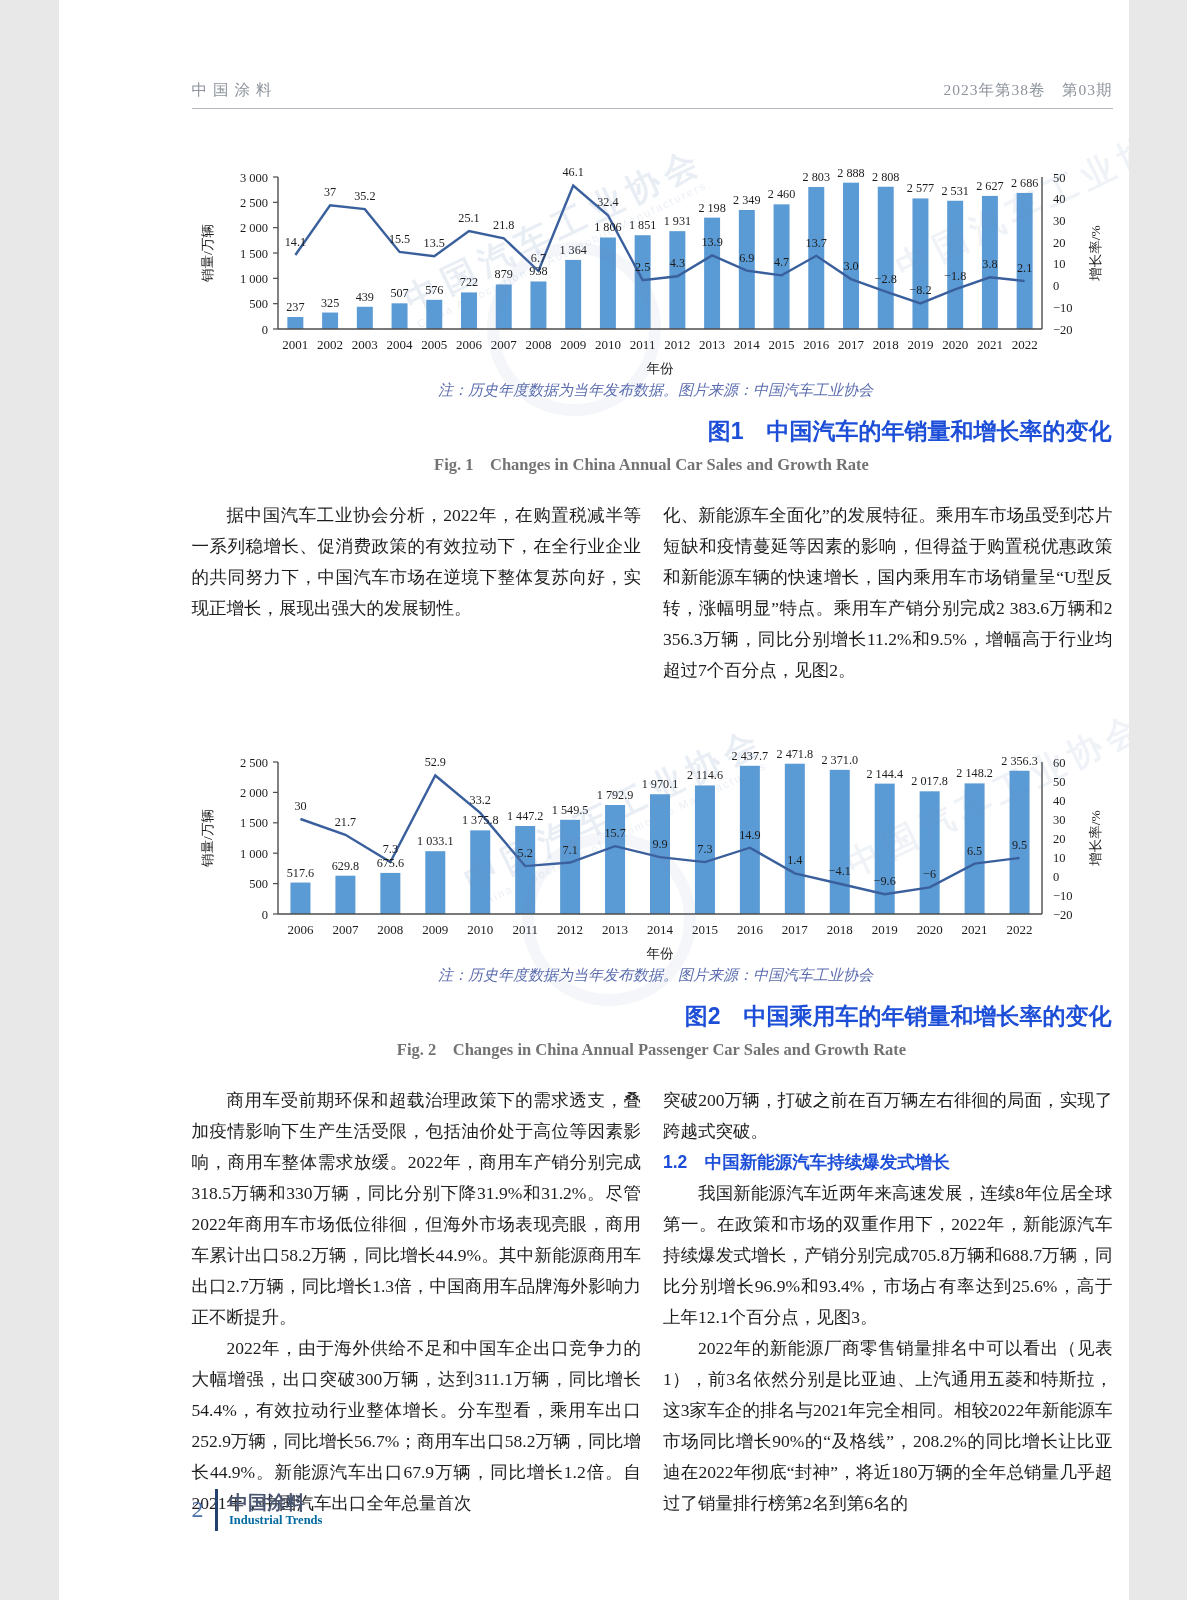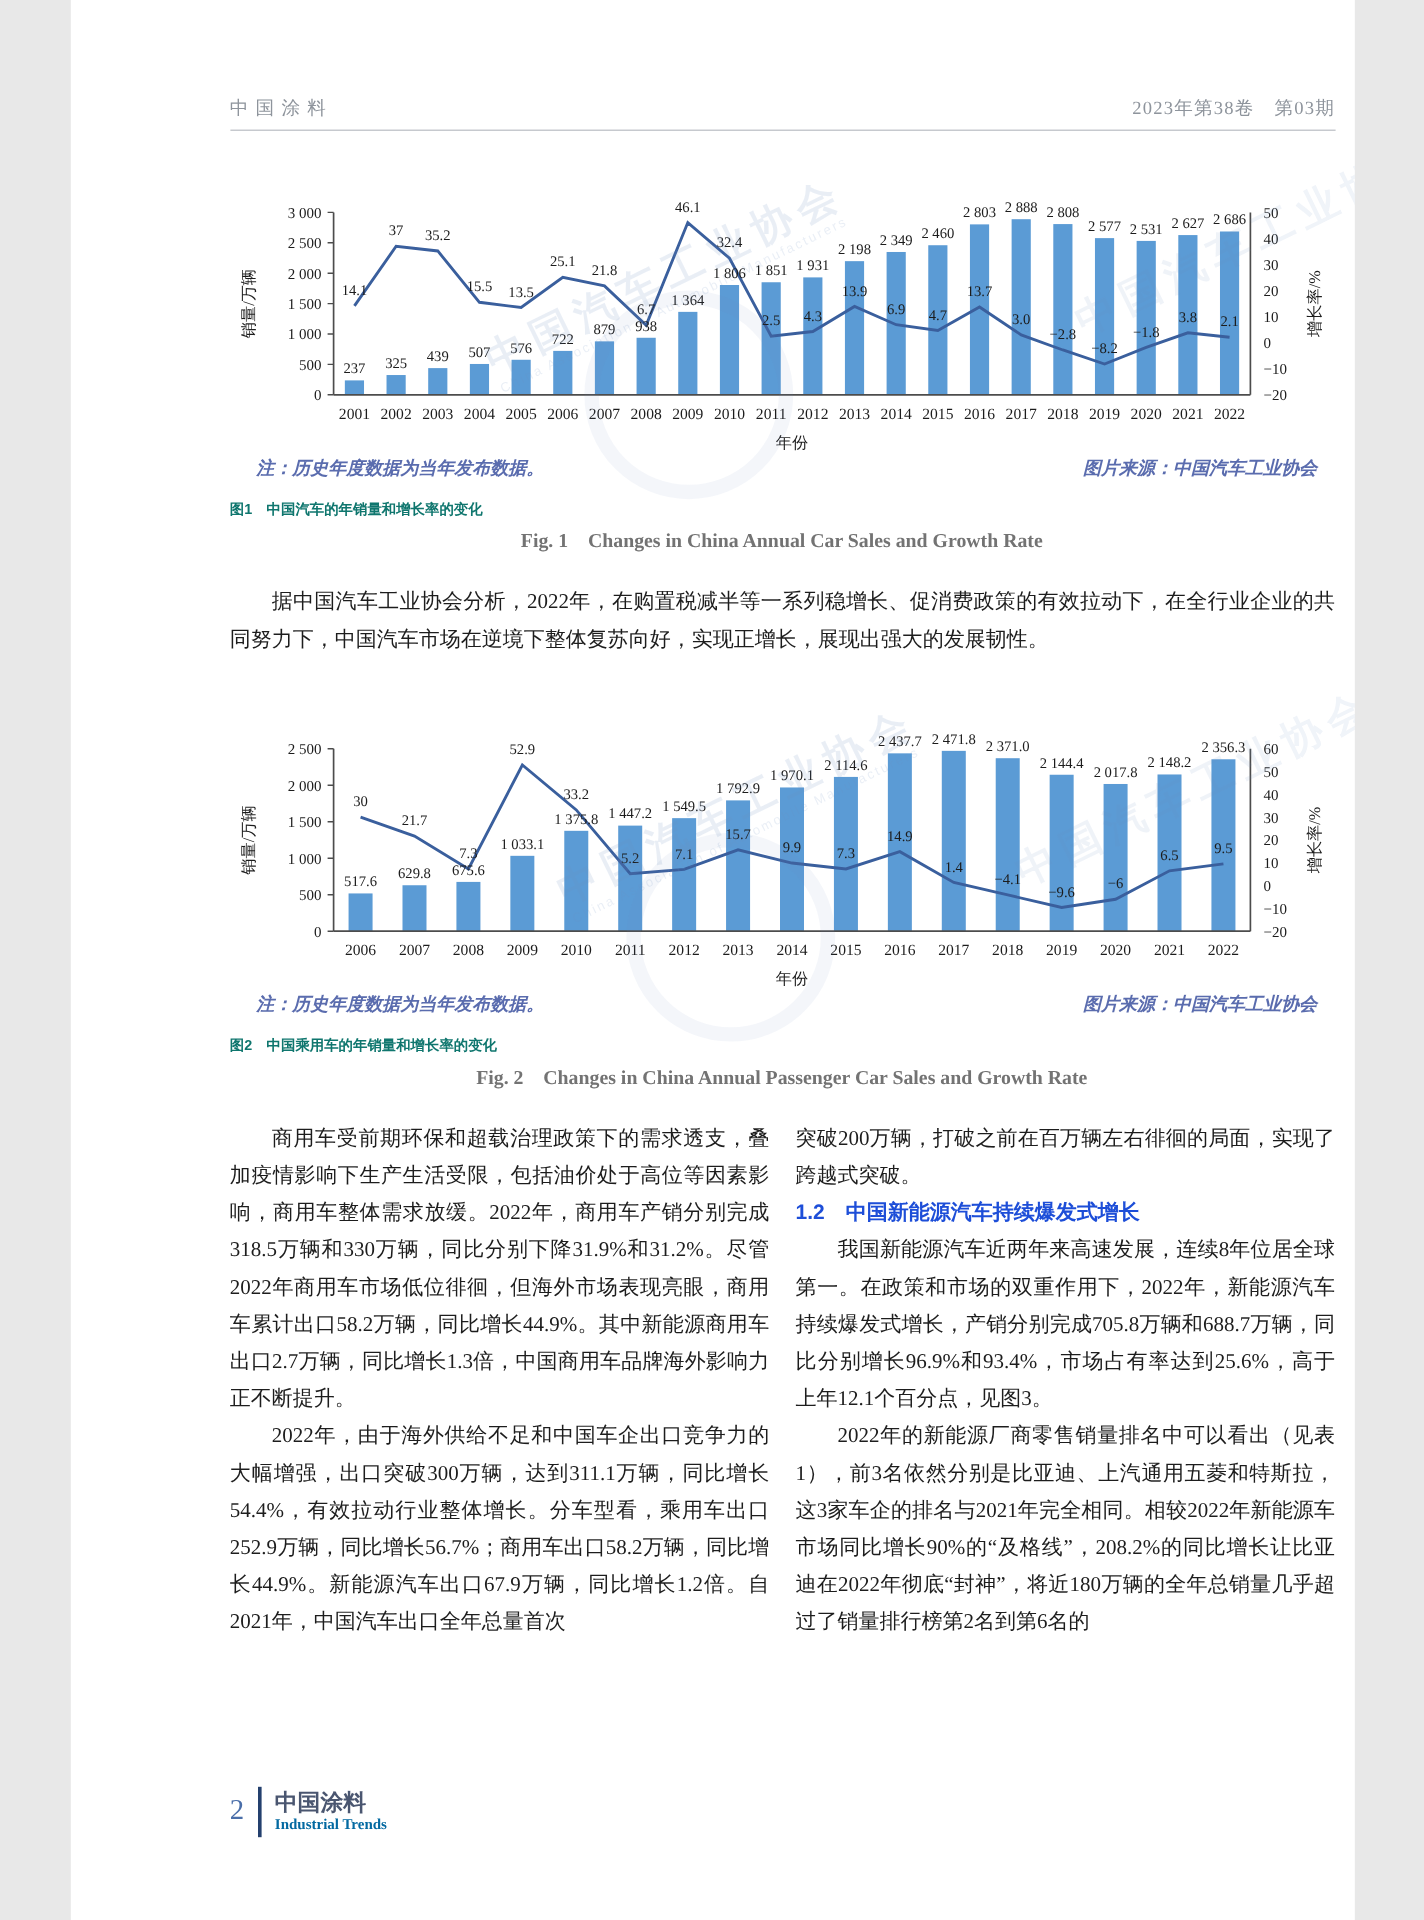--- a/index.html
+++ b/index.html
@@ -31,27 +31,27 @@
     font-size:34px;letter-spacing:7px;font-weight:bold;
     font-family:"Liberation Sans","DejaVu Sans",sans-serif;
   }
   .wm-sub{font-size:11px;letter-spacing:2px;display:block;margin-top:-4px;font-weight:normal;}
   .wm-ring{
     position:absolute;width:150px;height:150px;border-radius:50%;
     border:12px solid #6d8fc0;opacity:.08;pointer-events:none;
   }
   .fig-meta{
     width:920px;margin:2px 0 0 133px;box-sizing:border-box;
-    display:flex;justify-content:space-between;
+    display:flex;justify-content:center;
     padding:0 14px 0 22px;
-    font-size:15px;font-style:italic;color:#5a6cae;font-weight:bold;
+    font-size:15px;font-style:italic;color:#5a6cae;
   }
   .fig-cap-zh{
-    width:920px;margin:16px 0 0 133px;text-align:left;
-    font-weight:bold;font-size:12px;color:#0f766e;
+    width:920px;margin:16px 0 0 133px;text-align:right;
+    font-weight:bold;font-size:23px;color:#1d4ed8;
     font-family:"Liberation Sans","DejaVu Sans",sans-serif;
   }
   .fig-cap-en{
     width:920px;margin:7px 0 0 133px;text-align:center;
     font-weight:bold;font-size:16.5px;color:#737373;
   }
   
   .cols{
     width:921px;margin:24px 0 0 133px;
     display:flex;gap:22px;
@@ -219,20 +219,23 @@
     <span>注：历史年度数据为当年发布数据。</span>
     <span>图片来源：中国汽车工业协会</span>
   </div>
   <div class="fig-cap-zh">图1　中国汽车的年销量和增长率的变化</div>
   <div class="fig-cap-en">Fig. 1　Changes in China Annual Car Sales and Growth Rate</div>
 
   <div class="cols">
     <div class="col">
       <div class="para">据中国汽车工业协会分析，2022年，在购置税减半等一系列稳增长、促消费政策的有效拉动下，在全行业企业的共同努力下，中国汽车市场在逆境下整体复苏向好，实现正增长，展现出强大的发展韧性。</div>
     </div>
+    <div class="col">
+      <div class="para-cont">化、新能源车全面化”的发展特征。乘用车市场虽受到芯片短缺和疫情蔓延等因素的影响，但得益于购置税优惠政策和新能源车辆的快速增长，国内乘用车市场销量呈“U型反转，涨幅明显”特点。乘用车产销分别完成2 383.6万辆和2 356.3万辆，同比分别增长11.2%和9.5%，增幅高于行业均超过7个百分点，见图2。</div>
+    </div>
   </div>
 
   <div class="chart-wrap" style="margin-top:46px;">
     <svg id="chart-fig2" width="920" height="232">
         <rect x="98.47058823529412" y="150.52992" width="20" height="31.470079999999996" fill="#5b9bd5"></rect>
         <rect x="143.41176470588235" y="143.70816000000002" width="20" height="38.29183999999998" fill="#5b9bd5"></rect>
         <rect x="188.35294117647058" y="140.92352" width="20" height="41.076480000000004" fill="#5b9bd5"></rect>
         <rect x="233.2941176470588" y="119.18752" width="20" height="62.812479999999994" fill="#5b9bd5"></rect>
         <rect x="278.2352941176471" y="98.35136" width="20" height="83.64864" fill="#5b9bd5"></rect>
         <rect x="323.17647058823525" y="94.01024" width="20" height="87.98976" fill="#5b9bd5"></rect>

